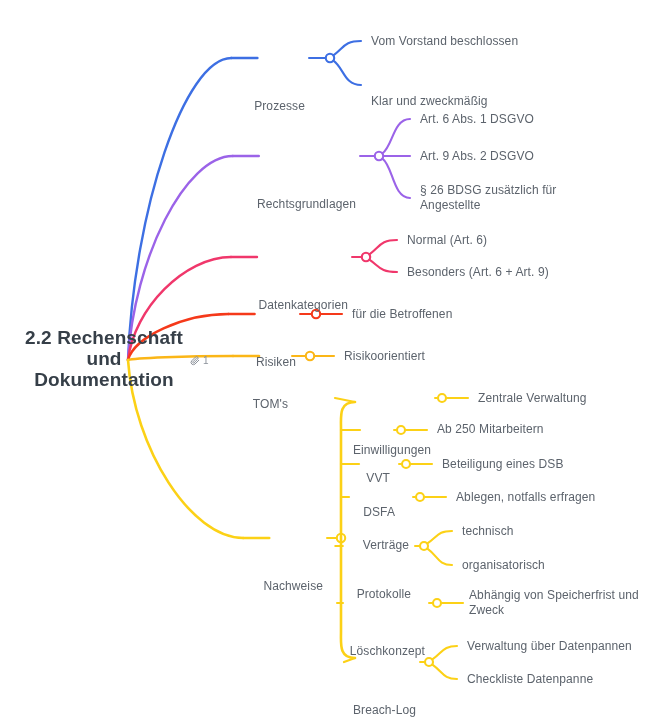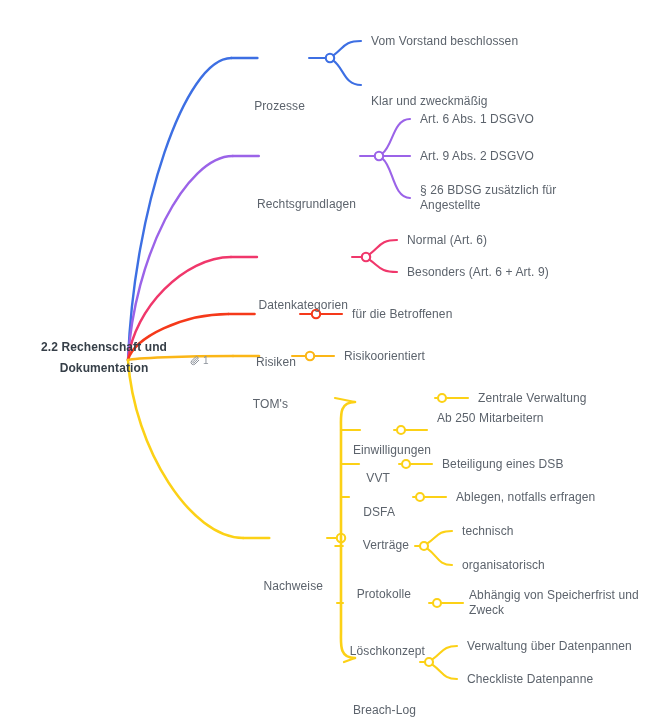--- a/index.html
+++ b/index.html
@@ -14,21 +14,21 @@
     font-size:12px;
     color:#5c636c;
     line-height:15px;
     white-space:pre-line;
     letter-spacing:0.1px;
   }
   .lbl.r{ text-align:center; transform:translateY(-50%);margin-top:48px; }
   .lbl.l{ text-align:left;  transform:translateY(-50%); }
   .root{
     position:absolute;
-    font-size:12px;
+    font-size:19px;
     font-weight:bold;
     color:#363f48;
     line-height:21px;
     text-align:center;
     white-space:pre-line;
     transform:translateY(-50%);
     letter-spacing:0.1px;
   }
   .clip{
     position:absolute;
@@ -131,21 +131,21 @@
     <div class="lbl l" style="left: 407px; top: 240px;">Normal (Art. 6)</div>
     <div class="lbl l" style="left: 407px; top: 272px;">Besonders (Art. 6 + Art. 9)</div>
     <div class="lbl r" style="right: 352px; top: 314px;">Risiken</div>
     <div class="lbl l" style="left: 352px; top: 314px;">für die Betroffenen</div>
     <div class="lbl r" style="right: 360px; top: 356px;">TOM's</div>
     <div class="lbl l" style="left: 344px; top: 356px;">Risikoorientiert</div>
     <div class="lbl r" style="right: 325px; top: 538px;">Nachweise</div>
     <div class="lbl r" style="right: 217px; top: 402px;">Einwilligungen</div>
     <div class="lbl l" style="left: 478px; top: 398px;">Zentrale Verwaltung</div>
     <div class="lbl r" style="right: 258px; top: 430px;">VVT</div>
-    <div class="lbl l" style="left: 437px; top: 418px;">Ab 250 Mitarbeitern</div>
+    <div class="lbl l" style="left: 437px; top: 429px;">Ab 250 Mitarbeitern</div>
     <div class="lbl r" style="right: 253px; top: 464px;">DSFA</div>
     <div class="lbl l" style="left: 442px; top: 464px;">Beteiligung eines DSB</div>
     <div class="lbl r" style="right: 239px; top: 497px;">Verträge</div>
     <div class="lbl l" style="left: 456px; top: 497px;">Ablegen, notfalls erfragen</div>
     <div class="lbl r" style="right: 237px; top: 546px;">Protokolle</div>
     <div class="lbl l" style="left: 462px; top: 531px;">technisch</div>
     <div class="lbl l" style="left: 462px; top: 565px;">organisatorisch</div>
     <div class="lbl r" style="right: 223px; top: 603px;">Löschkonzept</div>
     <div class="lbl l" style="left: 469px; top: 603px;">Abhängig von Speicherfrist und
 Zweck</div>

